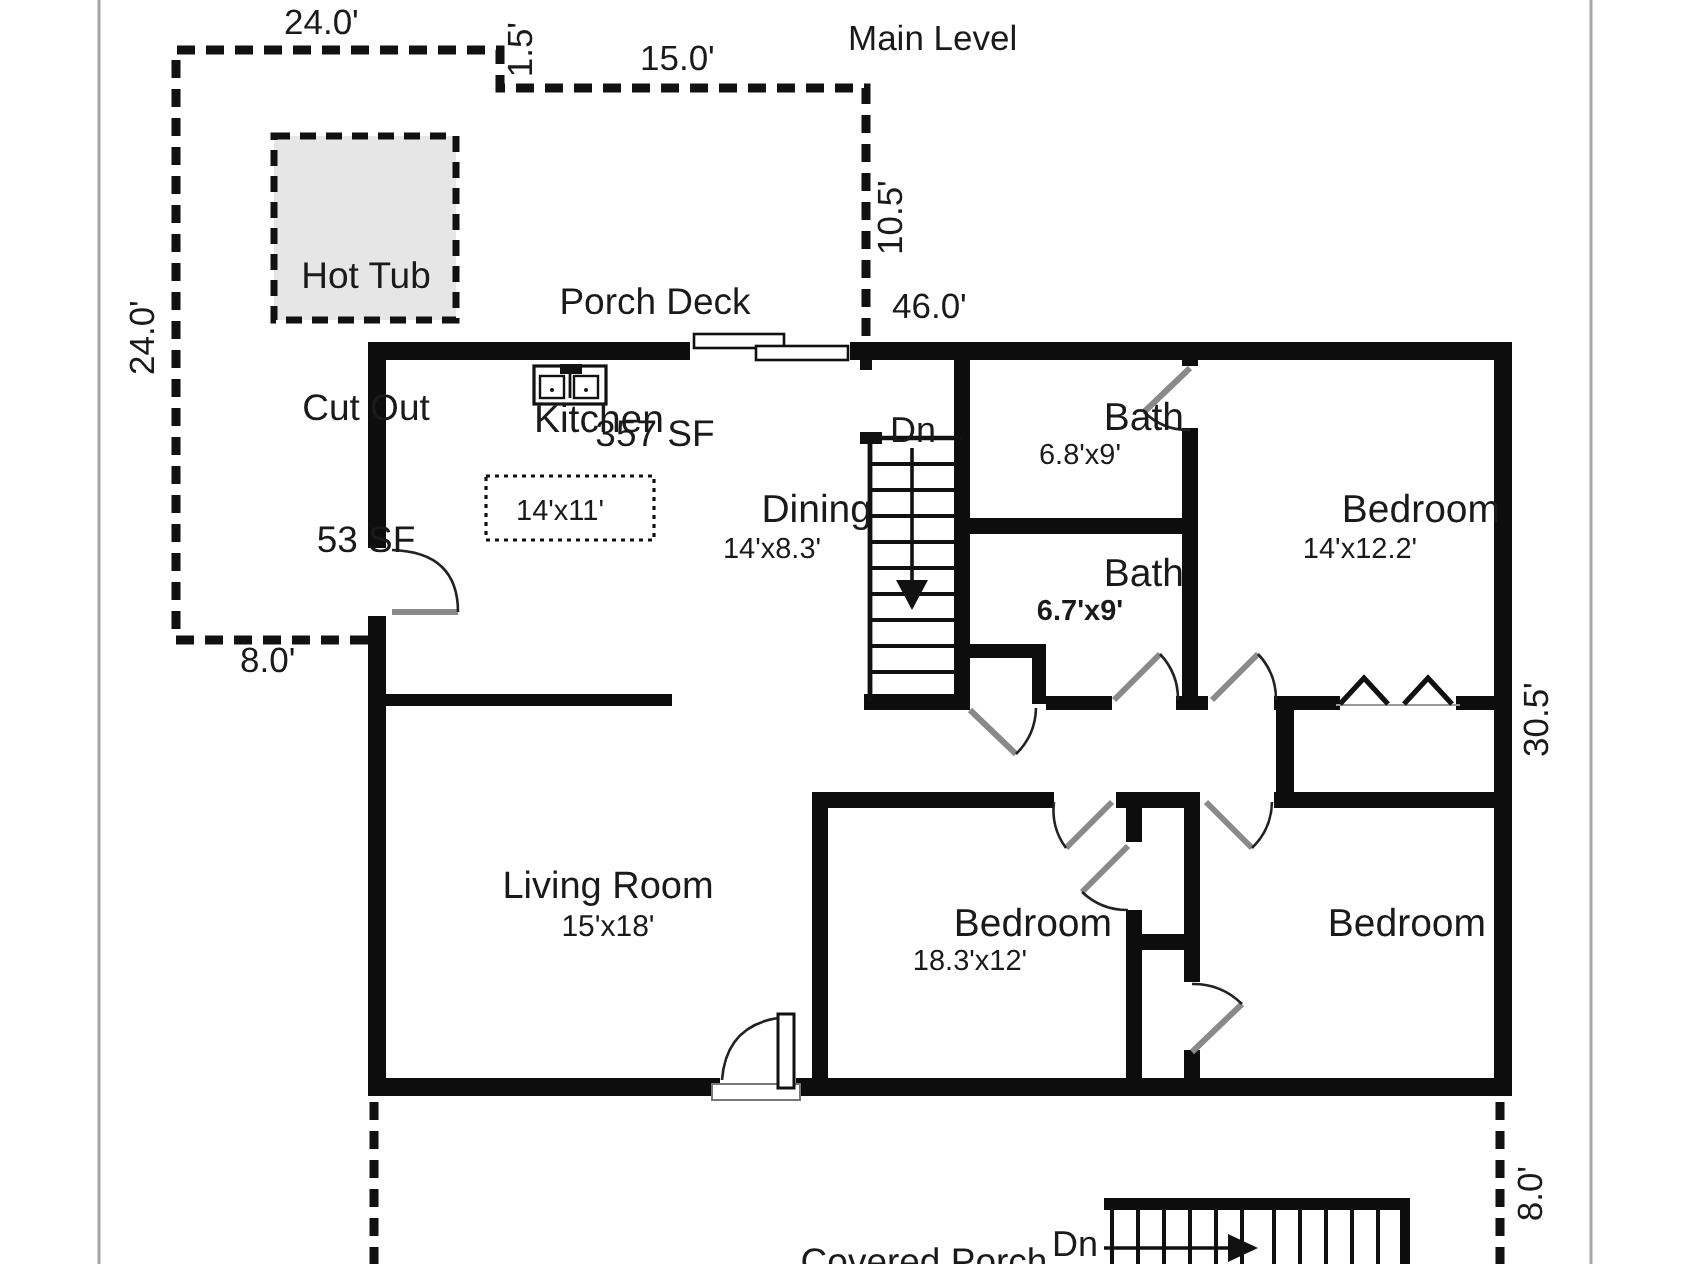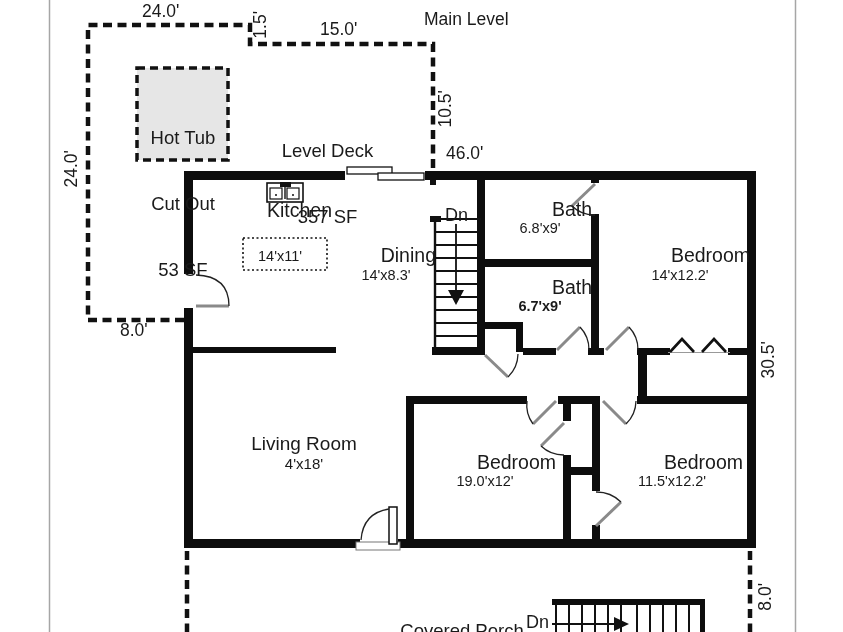--- a/index.html
+++ b/index.html
@@ -191,21 +191,21 @@
   <div class="lbl dim rot" style="left:739px;top:350px;">30.5'</div>
   <div class="lbl dim rot" style="left:736px;top:587px;">8.0'</div>
 
   <div class="lbl area ctr" style="left:136px;top:83px;width:94px;">
     <div>Hot Tub</div>
     <div>Cut Out</div>
     <div>53 SF</div>
   </div>
 
   <div class="lbl area ctr" style="left:255px;top:96px;width:145px;">
-    <div>Level Deck</div>
+    <div>Porch Deck</div>
     <div>357 SF</div>
   </div>
 
   <div class="lbl area ctr" style="left:382px;top:576px;width:160px;">
     <div>Covered Porch</div>
     
   </div>
 
   <div class="lbl room ctr" style="left:228px;top:200px;width:104px;">Kitchen</div>
   <div class="lbl dims ctr" style="left:228px;top:221px;width:104px;margin-top:27px;">14'x11'</div>
@@ -216,24 +216,23 @@
   <div class="lbl room ctr" style="left:488px;top:199px;width:104px;">Bath</div>
   <div class="lbl dims ctr" style="left:488px;top:220px;width:104px;">6.8'x9'</div>
 
   <div class="lbl room ctr" style="left:488px;top:277px;width:104px;">Bath</div>
   <div class="lbl dims ctr" style="left:488px;top:298px;width:104px;font-weight:bold;">6.7'x9'</div>
 
   <div class="lbl room ctr" style="left:610px;top:245px;width:140px;">Bedroom</div>
   <div class="lbl dims ctr" style="left:610px;top:267px;width:140px;">14'x12.2'</div>
 
   <div class="lbl ctr" style="left:226px;top:433px;width:156px;font-size:19px;">Living Room</div>
-  <div class="lbl ctr" style="left:226px;top:456px;width:156px;font-size:15px;">4'x18'</div>
+  <div class="lbl ctr" style="left:226px;top:456px;width:156px;font-size:15px;">15'x18'</div>
 
   <div class="lbl room ctr" style="left:414px;top:452px;width:142px;">Bedroom</div>
-  <div class="lbl dims ctr" style="left:414px;top:473px;width:142px;">19.0'x12'</div>
+  <div class="lbl dims ctr" style="left:414px;top:473px;width:142px;">18.3'x12'</div>
 
   <div class="lbl room ctr" style="left:601px;top:452px;width:142px;">Bedroom</div>
-  <div class="lbl dims ctr" style="left:601px;top:473px;width:142px;">11.5'x12.2'</div>
 
   <div class="lbl dn" style="left:445px;top:205px;">Dn</div>
   <div class="lbl dn" style="left:526px;top:612px;">Dn</div>
 
 </div>
 
 </body></html>

